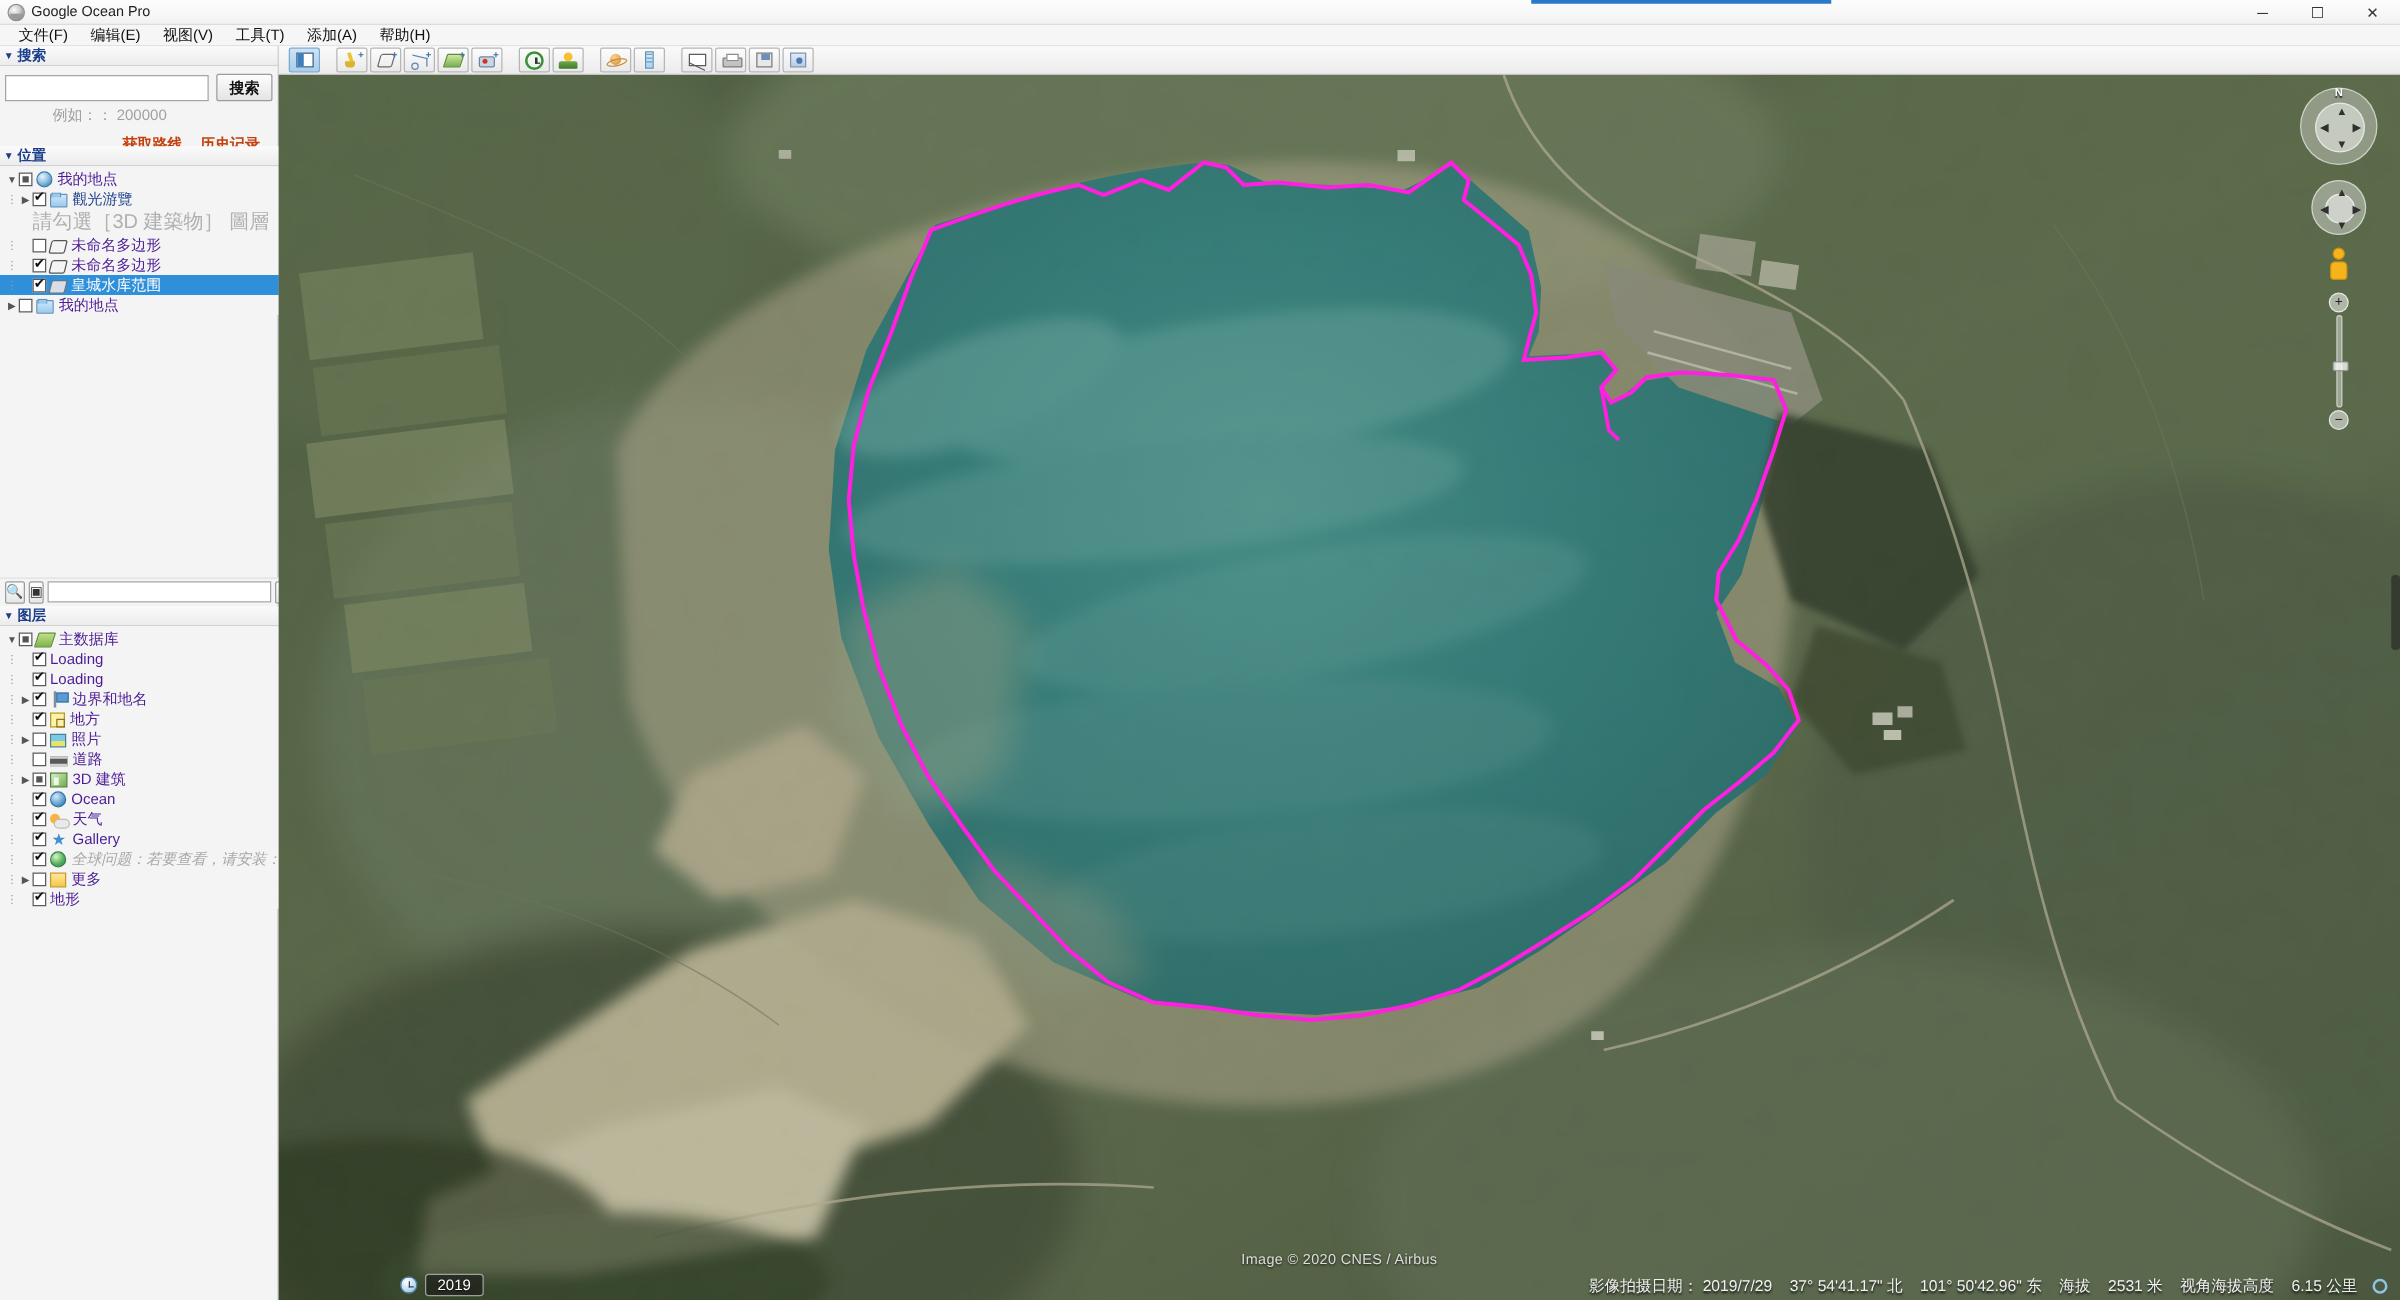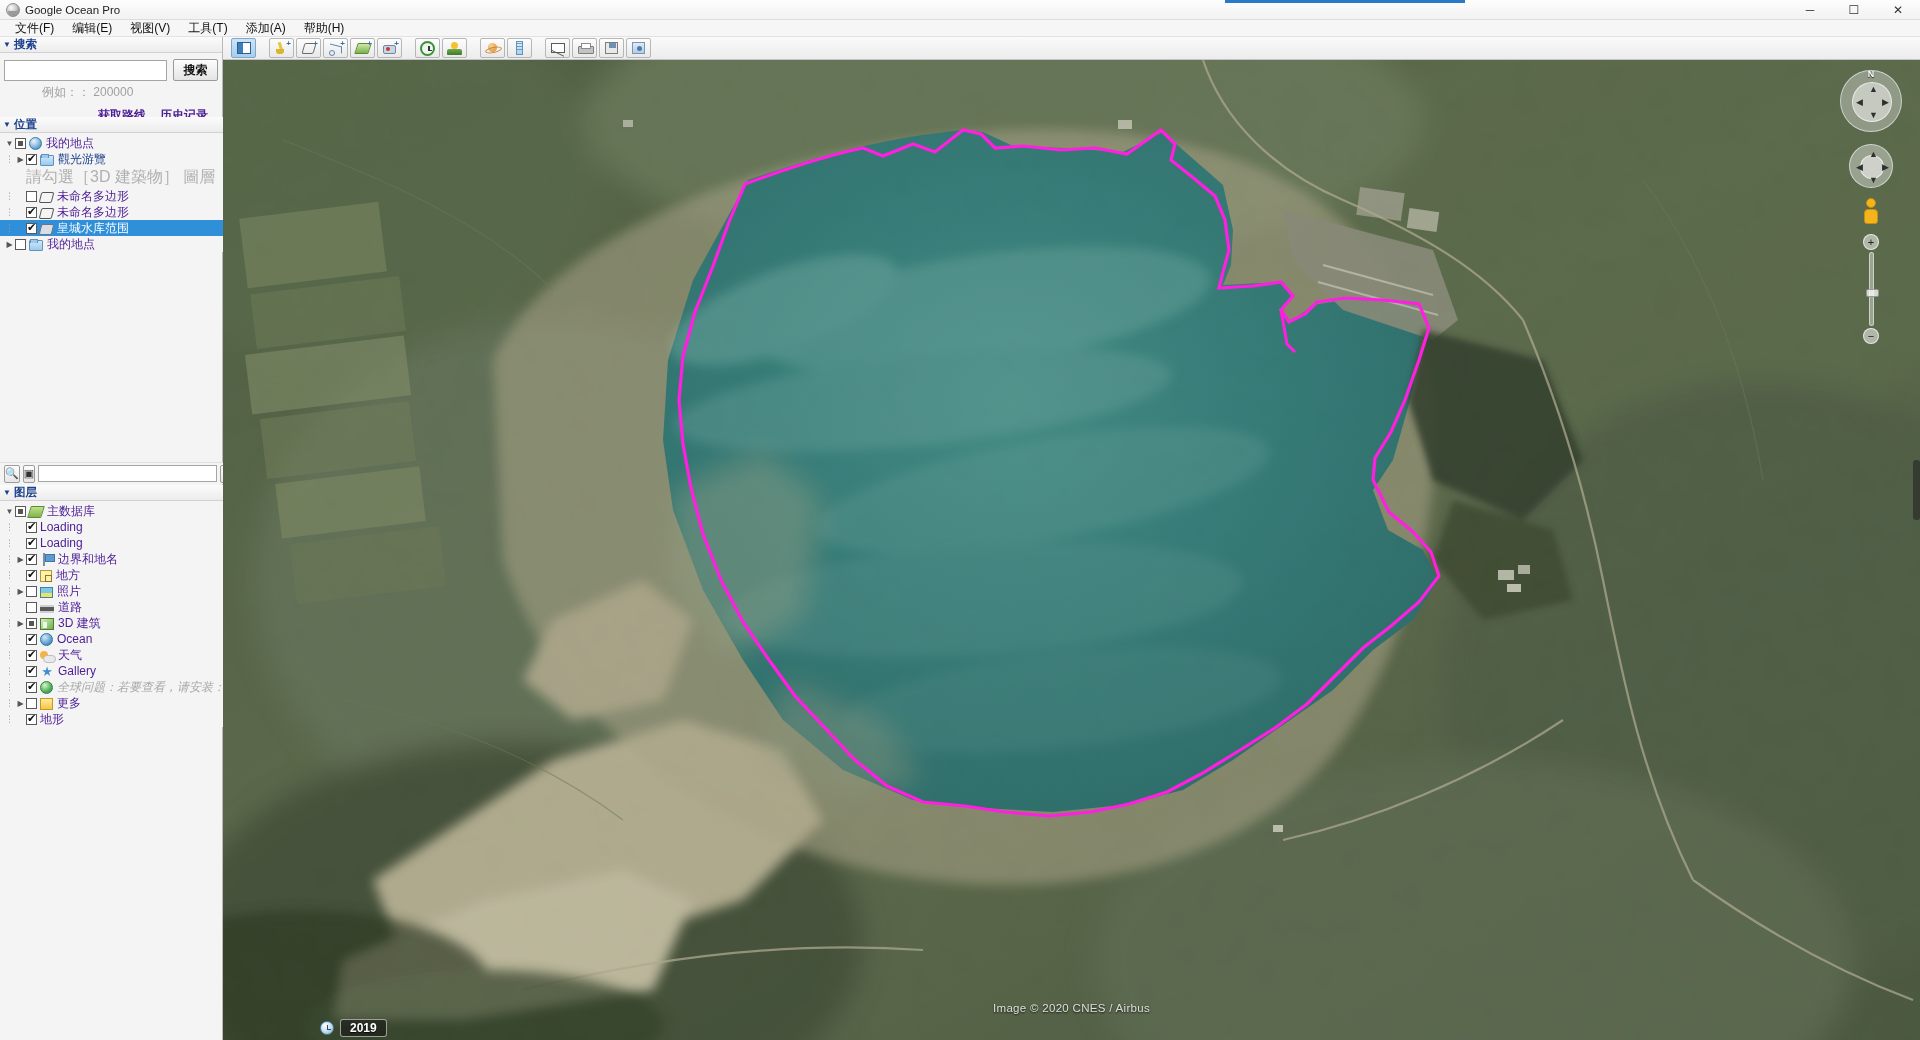--- a/index.html
+++ b/index.html
@@ -73,21 +73,21 @@
     flex: 1; height: 21px; border: 1px solid #a5a5a5; background: #fff;
     font-size: 12px; padding: 0 3px; font-family: "Liberation Sans", sans-serif;
   }
   .search-btn {
     width: 52px; height: 22px; font-size: 12px; font-weight: bold;
     background: linear-gradient(#fdfdfd, #e4e4e4); border: 1px solid #9a9a9a;
     border-radius: 2px; color: #111; font-family: "Liberation Sans", sans-serif;
   }
   .search-hint { color: #a0a0a0; font-size: 12px; margin-top: 3px; padding-left: 2px; margin-left: 36px; }
   .search-links { display: flex; justify-content: flex-end; gap: 14px; padding: 6px 10px 4px 0; }
-  .search-links span { color: #4c1d95; font-weight: bold; font-size: 12px; }
+  .search-links span { color: #c2410c; font-weight: bold; font-size: 12px; }
 
   
   .tree { padding: 2px 0 0 0; background: #f4f4f4; }
   .trow { display: flex; align-items: center; height: 16px; padding-left: 4px; white-space: nowrap; }
   .trow.sel { background: #2f8fd8; }
   .trow.sel .tlabel { color: #fff; }
   .texp { width: 11px; font-size: 8px; color: #555; text-align: center; flex: none; }
   .dots {
     width: 11px; flex: none; text-align: center; color: #9a9a9a; font-size: 9px;
     line-height: 16px;
@@ -304,21 +304,21 @@
   .yearbadge { position: absolute; left: 97px; bottom: 3px; display: flex; align-items: center; gap: 6px; }
   .yb-clock {
     width: 14px; height: 14px; border-radius: 50%;
     background: radial-gradient(circle at 35% 30%, #fff, #bcd7ea 60%, #79a7cc);
     border: 1px solid #4a7fa5; position: relative;
   }
   .yb-clock::before { content: ""; position: absolute; left: 6px; top: 3px; width: 1.3px; height: 4.5px; background: #2d4a5c; }
   .yb-clock::after { content: ""; position: absolute; left: 6px; top: 7px; width: 4px; height: 1.3px; background: #2d4a5c; }
   .yb-box {
     background: rgba(25,25,25,0.62); border: 1px solid rgba(255,255,255,0.55); border-radius: 3px;
-    color: #fff; font-size: 12px; font-weight: bold; padding: 1px 9px;
+    color: #fff; font-size: 12px; font-weight: normal; padding: 1px 9px;
     text-shadow: 0 1px 1px rgba(0,0,0,.8);
   }
 
   
   .statusbar {
     position: absolute; left: 0; bottom: 0; width: 1697px; height: 22px;
     display: flex; align-items: center; justify-content: flex-end; padding-right: 10px; gap: 0px;
     color: rgba(255,255,255,0.93); font-size: 12.5px;
     text-shadow: 0 1px 2px rgba(0,0,0,0.9);
   }
@@ -789,14 +789,24 @@
     </div>
 
 
     <div class="img-attr">Image © 2020 CNES / Airbus</div>
 
     <div class="yearbadge">
       <div class="yb-clock"></div>
       <div class="yb-box">2019</div>
     </div>
 
+    <div class="statusbar">
+      <span class="sb-item">影像拍摄日期： 2019/7/29</span>
+      <span class="sb-item">37° 54'41.17" 北</span>
+      <span class="sb-item">101° 50'42.96" 东</span>
+      <span class="sb-item">海拔</span>
+      <span class="sb-item">2531 米</span>
+      <span class="sb-item">视角海拔高度</span>
+      <span class="sb-item">6.15 公里</span>
+      <span class="sb-spinner"></span>
+    </div>
   </div>
 </div>
 
 </body></html>

